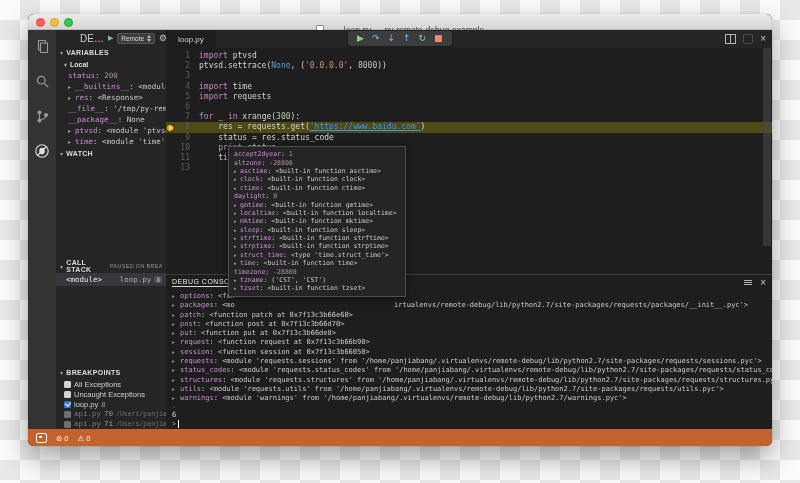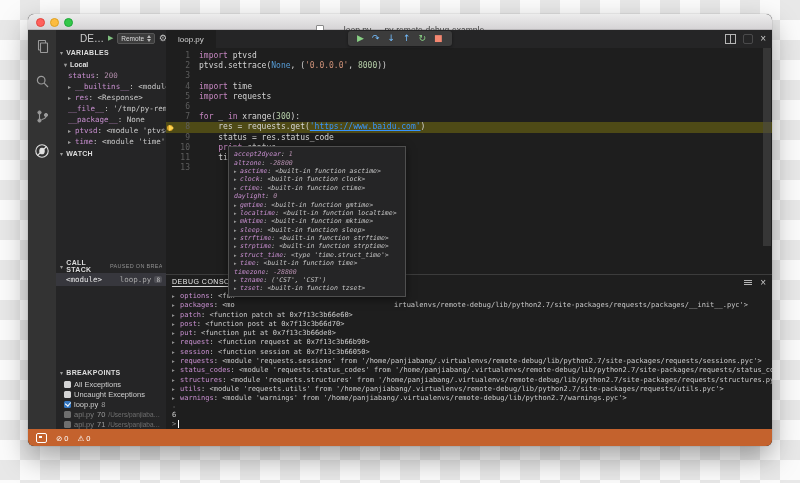--- a/index.html
+++ b/index.html
@@ -44,21 +44,21 @@
   .trow{height:11px;display:flex;align-items:center;padding-left:12px;white-space:nowrap;overflow:hidden;flex:none;}
   .trow .arr{color:#9a9a9a;width:7px;flex:none;font-size:6px;font-family:"DejaVu Sans",sans-serif;}
   .vname{color:#c88fd0;}
   .vval{color:#c9c9c9;}
   .vval.num{color:#b48ead;}
   .scope-row{height:11px;display:flex;align-items:center;gap:3px;padding-left:8px;color:#e0e0e0;font-weight:bold;font-size:7px;flex:none;}
   .cs-frame{height:13px;display:flex;align-items:center;background:#37373d;color:#e8e8e8;padding:0 4px 0 10px;gap:3px;flex:none;}
   .cs-file{margin-left:auto;color:#a8a8a8;}
   .cs-line{background:#4f4f55;color:#c0c0c0;border-radius:2px;padding:0 2px;font-size:6px;}
   .bprow{height:10px;display:flex;align-items:center;gap:3px;padding-left:8px;white-space:nowrap;overflow:hidden;flex:none;color:#cfcfcf;}
-  .bprow.dim{color:#7a7a7a;}
+  .bprow.dim{color:#7a7a7a;font-family:Liberation Mono, monospace;}
   .cb{width:7px;height:7px;border-radius:1.5px;background:#d4d4d4;flex:none;position:relative;}
   .cb.checked{background:#3577c1;}
   .cb.checked::after{content:"";position:absolute;left:1.5px;top:0.5px;width:3px;height:4px;
     border-right:1.2px solid #fff;border-bottom:1.2px solid #fff;transform:rotate(40deg);}
   .bprow.dim .cb{background:#6f6f6f;}
   .bp-line{color:#9a9a9a;}
   .bp-path{color:#6f6f6f;font-size:6.5px;overflow:hidden;}
   .spacer1{flex-grow:99;}
   .spacer2{flex-grow:80;}
   
@@ -84,21 +84,21 @@
   .bp-dot{position:absolute;left:1px;top:2.5px;width:6px;height:6px;border-radius:50%;background:#d8a32a;}
   .cur-arrow{position:absolute;left:3px;top:2.5px;width:0;height:0;border-left:5px solid #ffd34f;
     border-top:3px solid transparent;border-bottom:3px solid transparent;}
   .tok-kw{color:#c586c0;} .tok-id{color:#d4d4d4;} .tok-str{color:#ce9178;}
   .tok-num{color:#b5cea8;} .tok-const{color:#569cd6;}
   .tok-link{color:#3794ff;text-decoration:underline;}
   .scrollbar{position:absolute;right:1px;top:0;width:8px;height:198px;background:#4a4a4a;opacity:.55;}
   
   .popup{position:absolute;left:62px;top:116px;width:170px;background:#252526;border:1px solid #4f4f4f;
     box-shadow:0 2px 8px rgba(0,0,0,.5);z-index:8;padding:3px 3px;font-family:"DejaVu Sans Mono",monospace;font-size:6.5px;}
-  .popup .trow{height:8.4px;padding-left:2px;font-style:italic;}
+  .popup .trow{height:8.4px;padding-left:2px;}
   .popup .trow .arr{width:6px;font-size:5px;}
   
   .panel{flex:1;border-top:1px solid #3c3c3c;display:flex;flex-direction:column;overflow:hidden;position:relative;}
   .panel-head{height:15px;display:flex;align-items:center;padding:0 6px;flex:none;}
   .panel-tab{font-size:7px;letter-spacing:.5px;color:#e7e7e7;border-bottom:1px solid #d7d7d7;padding-bottom:1px;}
   .panel-icons{margin-left:auto;display:flex;align-items:center;gap:8px;}
   .bars-ico{display:flex;flex-direction:column;gap:1px;}
   .bars-ico i{display:block;width:8px;height:1px;background:#b5b5b5;}
   .console{flex:1;overflow:hidden;font-family:"DejaVu Sans Mono",monospace;font-size:7px;color:#cccccc;padding:2px 0 0 6px;}
   .crow{height:9.3px;line-height:9.3px;white-space:nowrap;overflow:hidden;position:relative;display:flex;}

